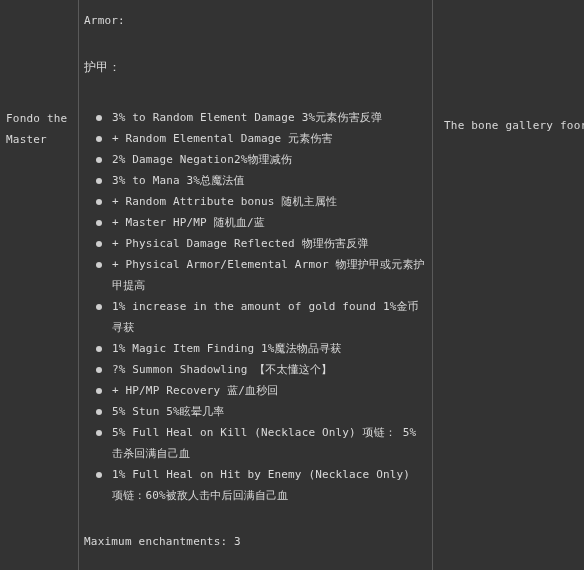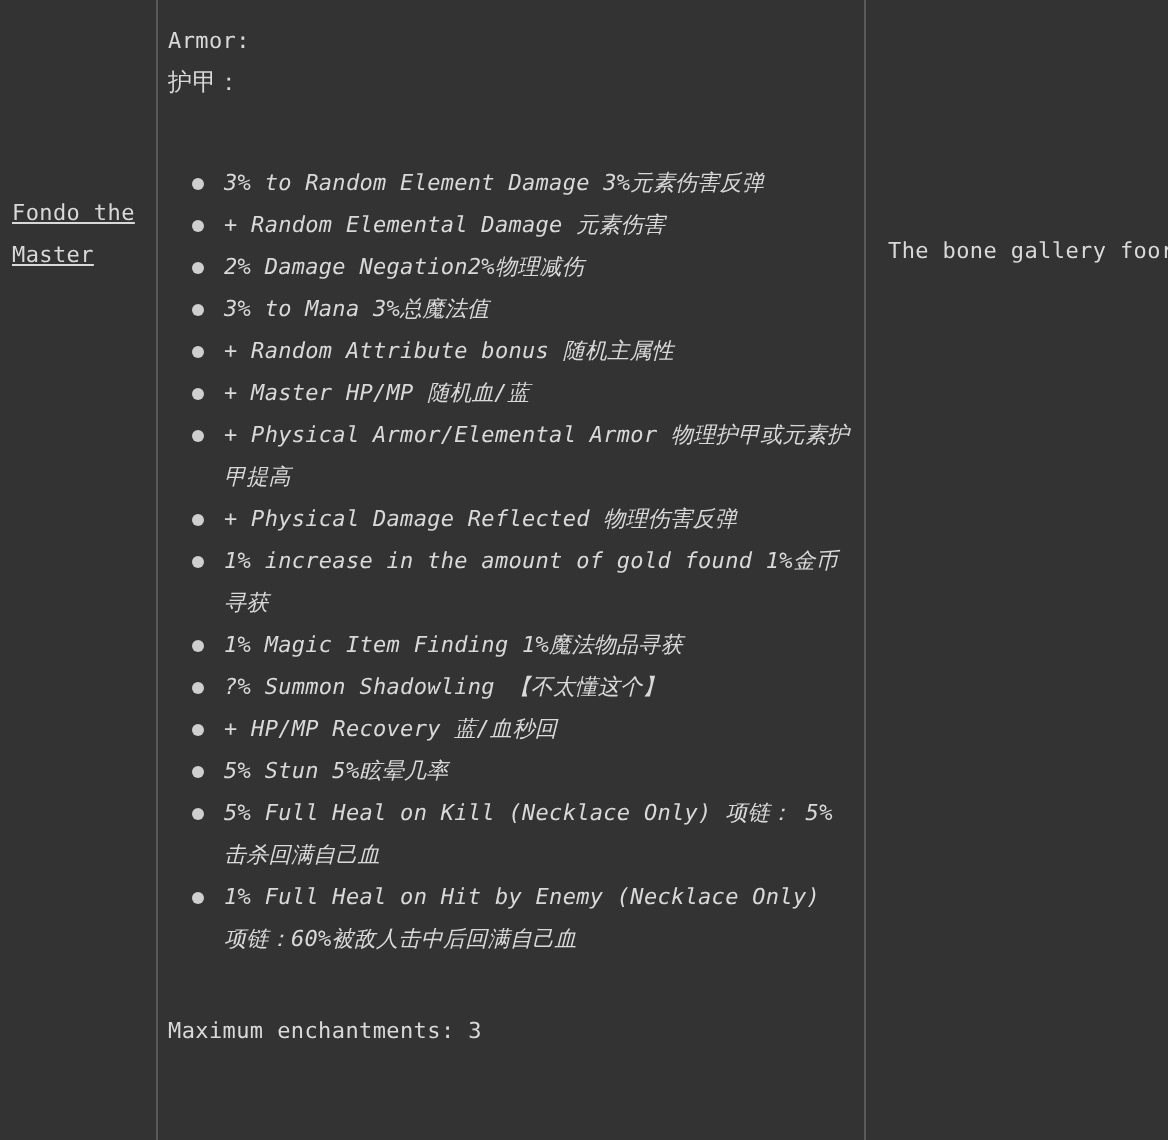--- a/index.html
+++ b/index.html
@@ -25,29 +25,28 @@
   }
   
   .left-col {
     width: 78px;
     flex: 0 0 78px;
     position: relative;
     padding: 0 6px;
   }
   .left-label {
     position: absolute;
-    top: 96px;
+    top: 108px;
     left: 6px;
     width: 70px;
     line-height: 21px;
     font-size: 11px;
     letter-spacing: 0.2px;
     color: #d9d9d9;
     white-space: pre-line;
-    text-decoration: underline;
   }
   
   .divider {
     width: 1px;
     flex: 0 0 1px;
     background: #5a5a5a;
     align-self: stretch;
   }
   
   .main-col {
@@ -57,38 +56,37 @@
     padding: 0 6px 12px 5px;
     overflow: hidden;
   }
   .heading {
     line-height: 21px;
     font-size: 11px;
     letter-spacing: 0.2px;
     color: #d9d9d9;
   }
   .heading.en { margin-top: 10px; }
-  .heading.zh { font-size: 12px; }
+  .heading.zh { margin-top: 26px; font-size: 12px; }
 
   .enchant-list {
     list-style: none;
     margin: 0;
     padding: 0;
     margin-top: 29px;
   }
   .enchant-list li {
     position: relative;
     padding-left: 28px;
     line-height: 21px;
     font-size: 11px;
     letter-spacing: 0.15px;
     color: #d9d9d9;
     margin: 0;
     word-wrap: break-word;
-    font-style: italic;
   }
   .enchant-list li .bullet {
     position: absolute;
     left: 12px;
     top: 8px;
     width: 6px;
     height: 6px;
     border-radius: 50%;
     background: #cfcfcf;
     display: block;
@@ -155,25 +153,25 @@
       <li>
         <span class="bullet"></span>
         <span>+ Random Attribute bonus 随机主属性</span>
       </li>
       <li>
         <span class="bullet"></span>
         <span>+ Master HP/MP 随机血/蓝</span>
       </li>
       <li>
         <span class="bullet"></span>
+        <span>+ Physical Damage Reflected 物理伤害反弹</span>
+      </li>
+      <li>
+        <span class="bullet"></span>
         <span>+ Physical Armor/Elemental Armor 物理护甲或元素护甲提高</span>
-      </li>
-      <li>
-        <span class="bullet"></span>
-        <span>+ Physical Damage Reflected 物理伤害反弹</span>
       </li>
       <li>
         <span class="bullet"></span>
         <span>1% increase in the amount of gold found 1%金币寻获</span>
       </li>
       <li>
         <span class="bullet"></span>
         <span>1% Magic Item Finding 1%魔法物品寻获</span>
       </li>
       <li>

